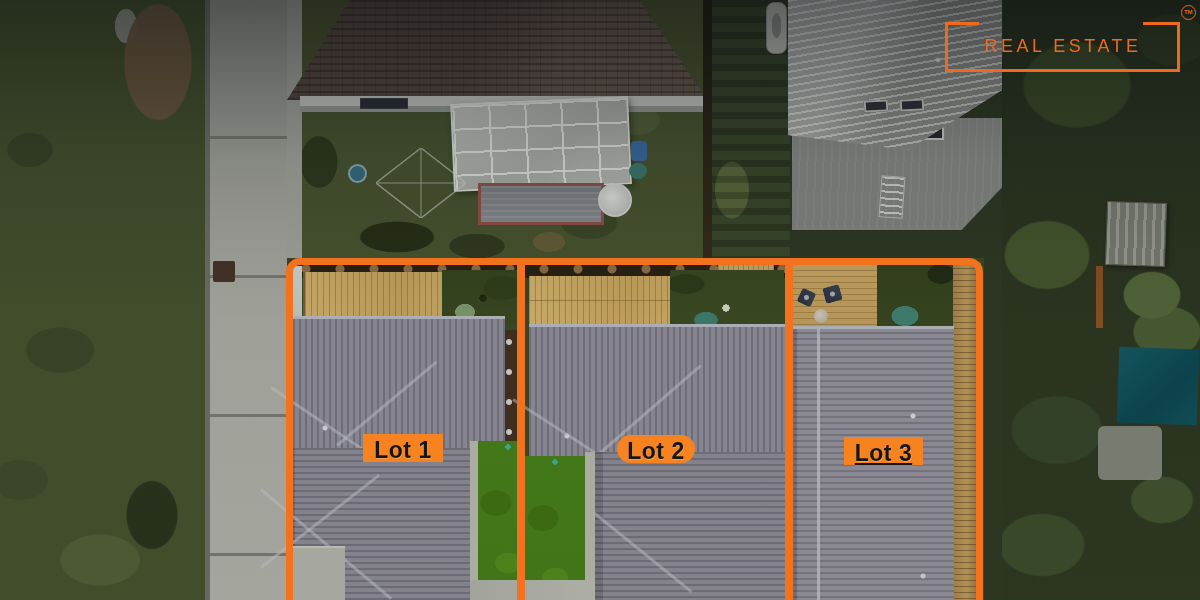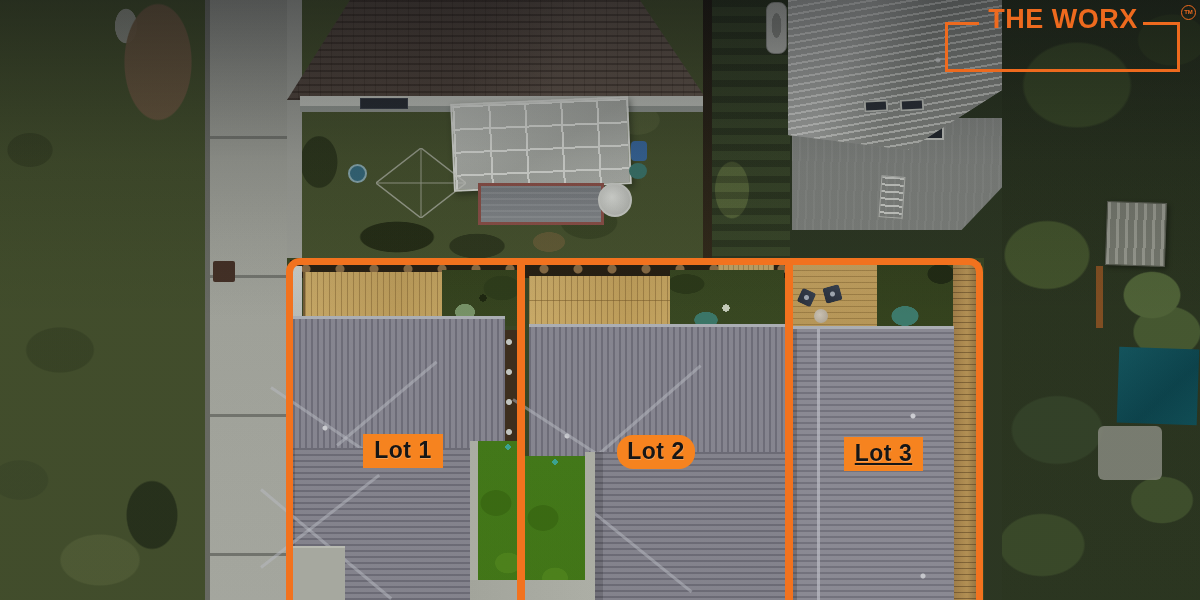--- a/index.html
+++ b/index.html
@@ -201,21 +201,21 @@
     background:
       linear-gradient(180deg, rgba(6,8,14,.45), rgba(6,8,14,.28) 80px, rgba(6,8,14,.12) 160px, rgba(6,8,14,.04) 260px, rgba(6,8,14,0) 320px),
       linear-gradient(rgba(8,10,14,.07),rgba(8,10,14,.07));}
 
   
   .boundary{left:286px;top:258px;width:697px;height:360px;border:7px solid #F2721E;border-radius:14px;}
   .divider{top:265px;width:8px;height:335px;background:#F2721E;}
   .div1{left:517px;}
   .div2{left:785px;}
   .lot-label{background:#F6831F;color:#161616;font-weight:700;font-size:23px;line-height:32px;
-    text-align:center;letter-spacing:.5px;height:34px;text-shadow:.5px .5px 0 rgba(255,255,255,.25);}
+    text-align:center;letter-spacing:.5px;height:28px;text-shadow:.5px .5px 0 rgba(255,255,255,.25);}
   .lab1{left:363px;top:434px;width:80px;}
   .lab2{left:617px;top:435px;width:78px;border-radius:16px;}
   .lab3{left:844px;top:437px;width:79px;text-decoration:underline;}
 
   
   .logo{left:943px;top:4px;width:256px;height:72px;color:#EE6A1E;}
   .logo .seg{position:absolute;background:#EE6A1E;}
   .f-left{left:2px;top:18px;width:3px;height:50px;}
   .f-right{left:234px;top:18px;width:3px;height:50px;}
   .f-bottom{left:2px;top:65px;width:235px;height:3px;}
@@ -321,17 +321,17 @@
   <div class="ab lot-label lab1">Lot 1</div>
   <div class="ab lot-label lab2">Lot 2</div>
   <div class="ab lot-label lab3">Lot 3</div>
 
   <div class="ab logo">
     <div class="seg f-left"></div>
     <div class="seg f-right"></div>
     <div class="seg f-bottom"></div>
     <div class="seg f-top-l"></div>
     <div class="seg f-top-r"></div>
-    <div class="logo-l1">THE WORX</div>
+    <div class="logo-l2">REAL ESTATE</div>
     <div class="logo-tm">TM</div>
   </div>
 
 </div>
 
 </body></html>

